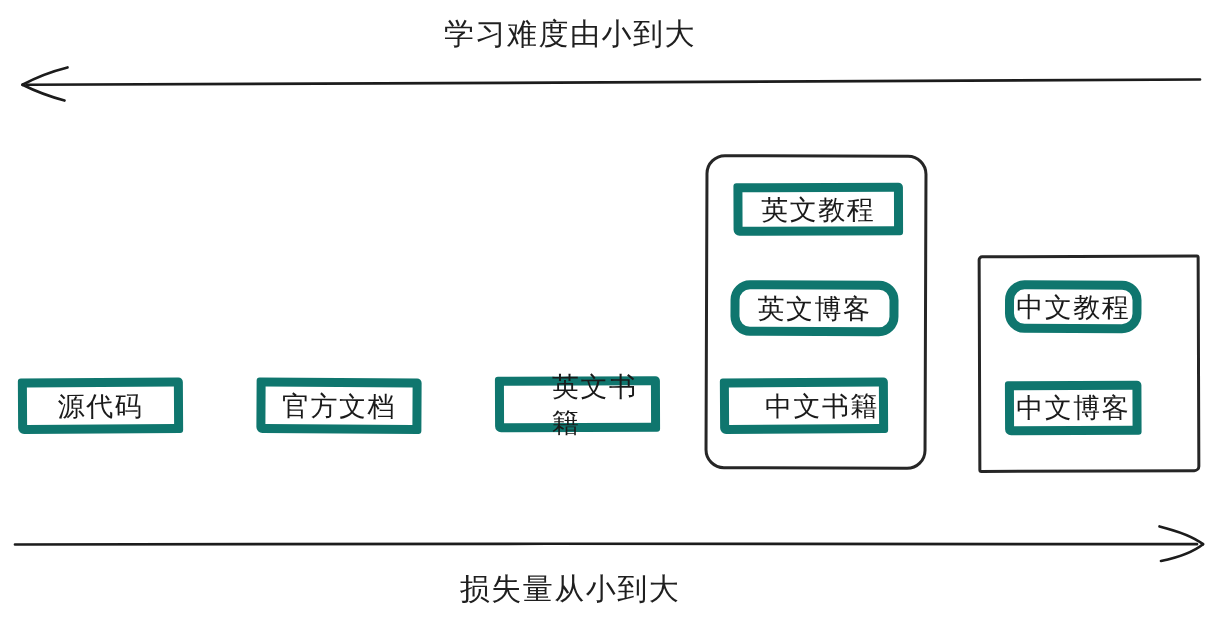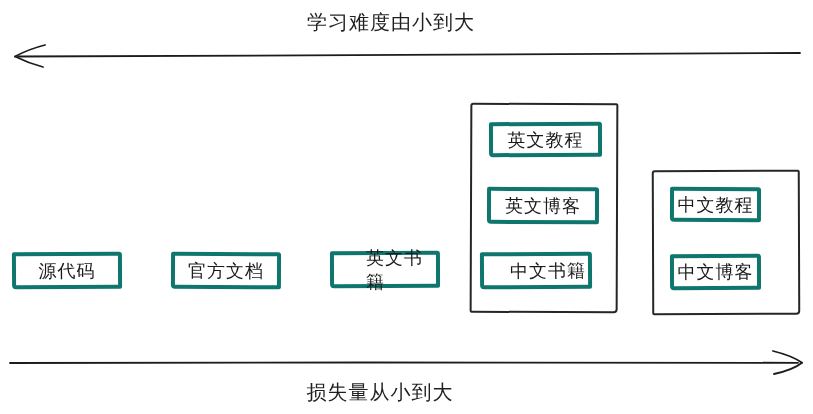--- a/index.html
+++ b/index.html
@@ -18,54 +18,54 @@
   }
   .axis-label {
     position: absolute;
     left: 0;
     width: 760px;
     text-align: center;
     font-size: 20px;
     letter-spacing: 1px;
     color: #1f1f1f;
   }
-  .axis-label.top { top: 9px; padding-left: 11px; }
+  .axis-label.top { top: 9px; }
   .axis-label.bottom { top: 379px; }
   .arrow-svg {
     position: absolute;
     left: 0;
   }
   .arrow-svg.top { top: 38px; }
   .arrow-svg.bottom { top: 344px; }
 
   
   .sk-box {
     position: absolute;
     box-sizing: border-box;
-    border: 4px solid #0f766e;
+    border: 6px solid #0f766e;
     background: #ffffff;
     display: flex;
     align-items: center;
     justify-content: center;
     font-size: 18px;
     letter-spacing: 1px;
     color: #1a1a1a;
     border-radius: 2px 3px 2px 4px;
   }
   .sk-group {
     position: absolute;
     box-sizing: border-box;
     border: 2px solid #262626;
     background: #ffffff;
     border-radius: 3px 2px 4px 2px;
   }
   .r-neg { transform: rotate(-0.35deg); }
   .r-pos { transform: rotate(0.3deg); }
   .r-neg2 { transform: rotate(-0.2deg); }
-  .r-pos2 { transform: rotate(0.2deg); }
+  .r-pos2 { transform: rotate(0.2deg); border-radius: 13px; }
 
   
   #box-source-code     { left: 12px;  top: 252px; width: 110px; height: 37px; }
   #box-official-docs   { left: 171px; top: 252px; width: 110px; height: 37px; }
   #box-english-books   { left: 330px; top: 251px; width: 110px; height: 37px; padding-left: 32px; }
 
   #group-english { left: 470px; top: 103px; width: 148px; height: 210px; }
   #box-english-tutorials { left: 489px; top: 122px; width: 113px; height: 35px; }
   #box-english-blogs     { left: 487px; top: 187px; width: 112px; height: 37px; }
   #box-chinese-books     { left: 480px; top: 252px; width: 112px; height: 37px; padding-left: 24px; }

